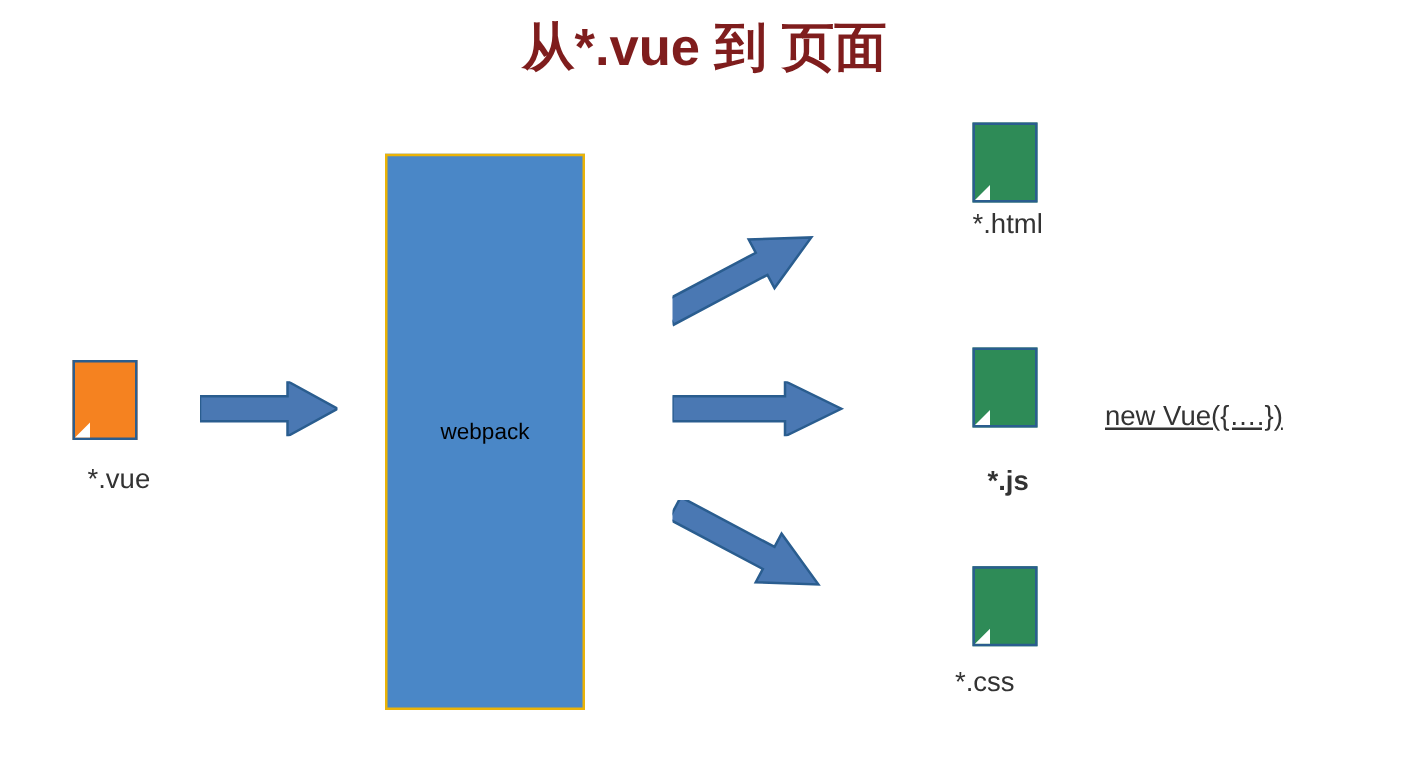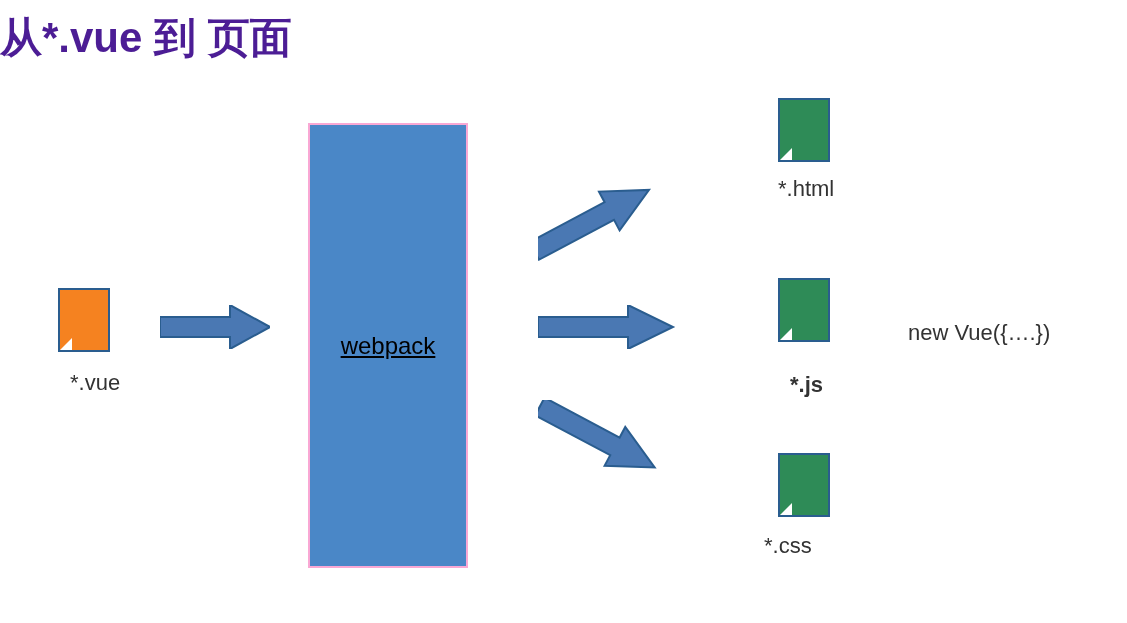--- a/index.html
+++ b/index.html
@@ -8,23 +8,24 @@
       height: 623px;
       background: #fff;
       font-family: Arial, "Microsoft YaHei", sans-serif;
       position: relative;
     }
     .title {
       position: absolute;
       top: 10px;
       left: 0;
       width: 100%;
+      text-align: center;
       font-size: 42px;
       font-weight: bold;
-      color: #4c1d95;
+      color: #7f1d1d;
     }
     .file-icon {
       position: absolute;
       width: 52px;
       height: 64px;
       border: 2px solid #2a5d8f;
     }
     .file-icon::after {
       content: '';
       position: absolute;
@@ -40,38 +41,37 @@
     .file-green { background: #2e8b57; }
     .file-html { top: 98px; left: 778px; }
     .file-js { top: 278px; left: 778px; }
     .file-css { top: 453px; left: 778px; }
     .label {
       position: absolute;
       font-size: 22px;
       color: #333;
     }
     .label-vue { top: 370px; left: 70px; }
-    .label-html { top: 176px; left: 778px; text-align: center; }
+    .label-html { top: 166px; left: 778px; text-align: center; }
     .label-js { top: 372px; left: 790px; font-weight: bold; }
     .label-css { top: 533px; left: 764px; }
-    .label-newvue { top: 320px; left: 908px; }
+    .label-newvue { top: 320px; left: 884px; text-decoration: underline; }
     .webpack-box {
       position: absolute;
       top: 123px;
       left: 308px;
       width: 160px;
       height: 445px;
       background: #4a87c7;
-      border: 2px solid #f9a8d4;
+      border: 2px solid #eab308;
       display: flex;
       align-items: center;
       justify-content: center;
-      font-size: 24px;
+      font-size: 18px;
       color: #000;
-      text-decoration: underline;
     }
     .arrow {
       position: absolute;
     }
     .arrow svg { display: block; }
     .arrow1 { top: 305px; left: 160px; }
     .arrow-up { top: 188px; left: 538px; }
     .arrow-mid { top: 305px; left: 538px; }
     .arrow-down { top: 400px; left: 538px; }
   </style>

